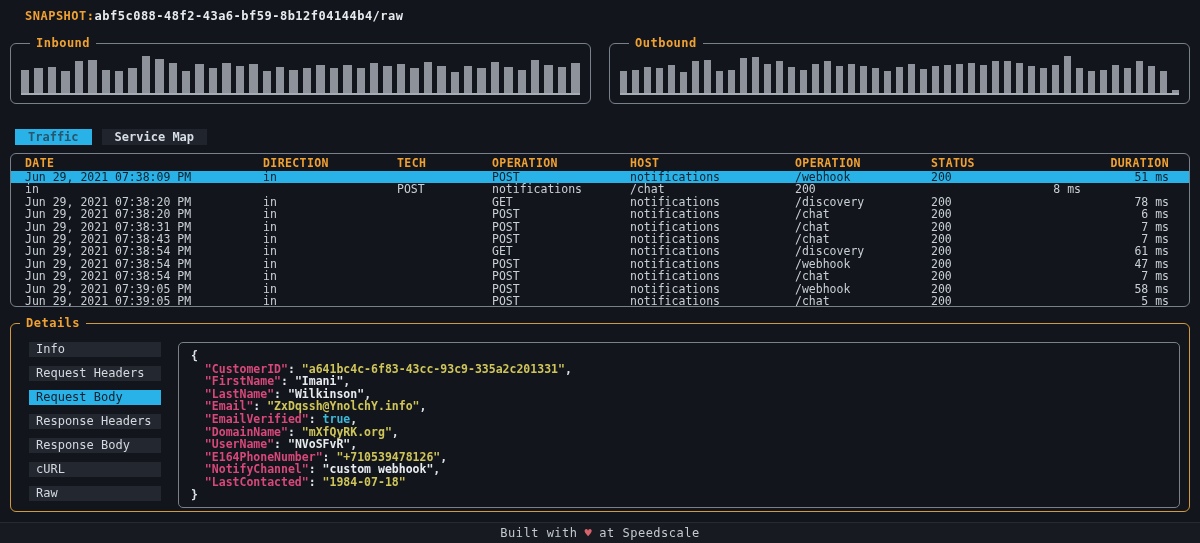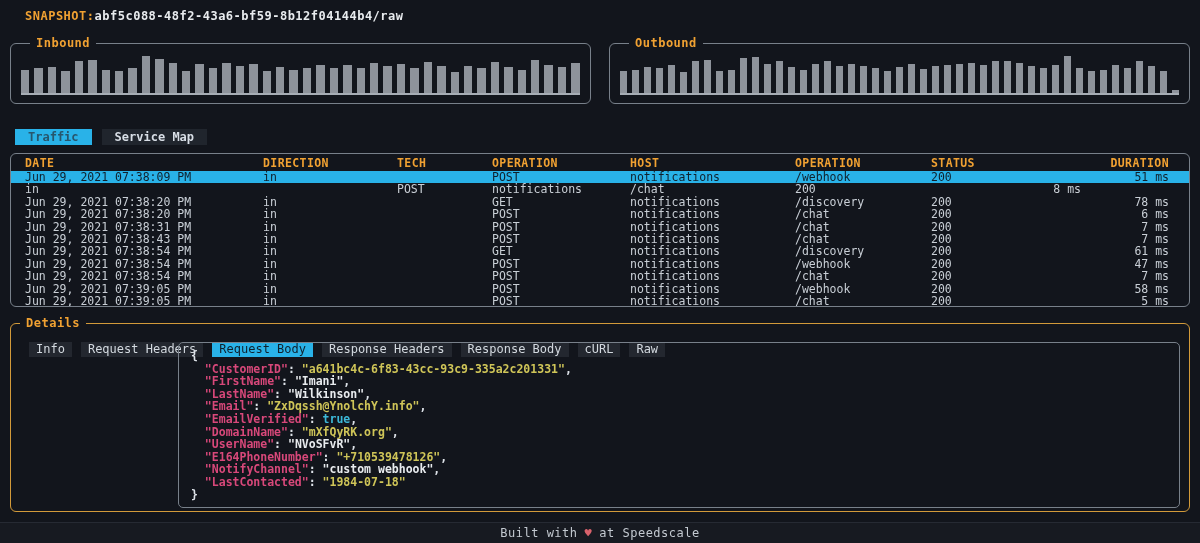--- a/index.html
+++ b/index.html
@@ -72,21 +72,21 @@
   .table-row { font-size: 11.5px; height: 12.4px; line-height: 12.4px; color: #c9cfd6; cursor: pointer; }
   .table-row.selected { background: #29b2e8; color: #10202c; }
   .cell.right, .th.right { text-align: right; }
 
   
   .details-panel {
     position: absolute; top: 316px; left: 10px; right: 10px; height: 196px;
     padding: 0;
   }
   .details-content { display: flex; padding: 12px 0 0 18px; }
-  .details-menu { width: 132px; display: flex; flex-direction: row; gap: 9px; }
+  .details-menu { width: 132px; display: flex; flex-direction: column; gap: 9px; }
   .menu-item {
     background: #23272f; color: #d3d9df;
     font-size: 12px; height: 15px; line-height: 15px;
     padding: 0 7px; cursor: pointer; white-space: nowrap;
   }
   .menu-item.selected { background: #29b2e8; color: #10202c; }
   .json-box {
     margin-left: 17px; margin-right: 9px; flex: 1;
     height: 166px;
     border: 1px solid #78808a; border-radius: 5px;

